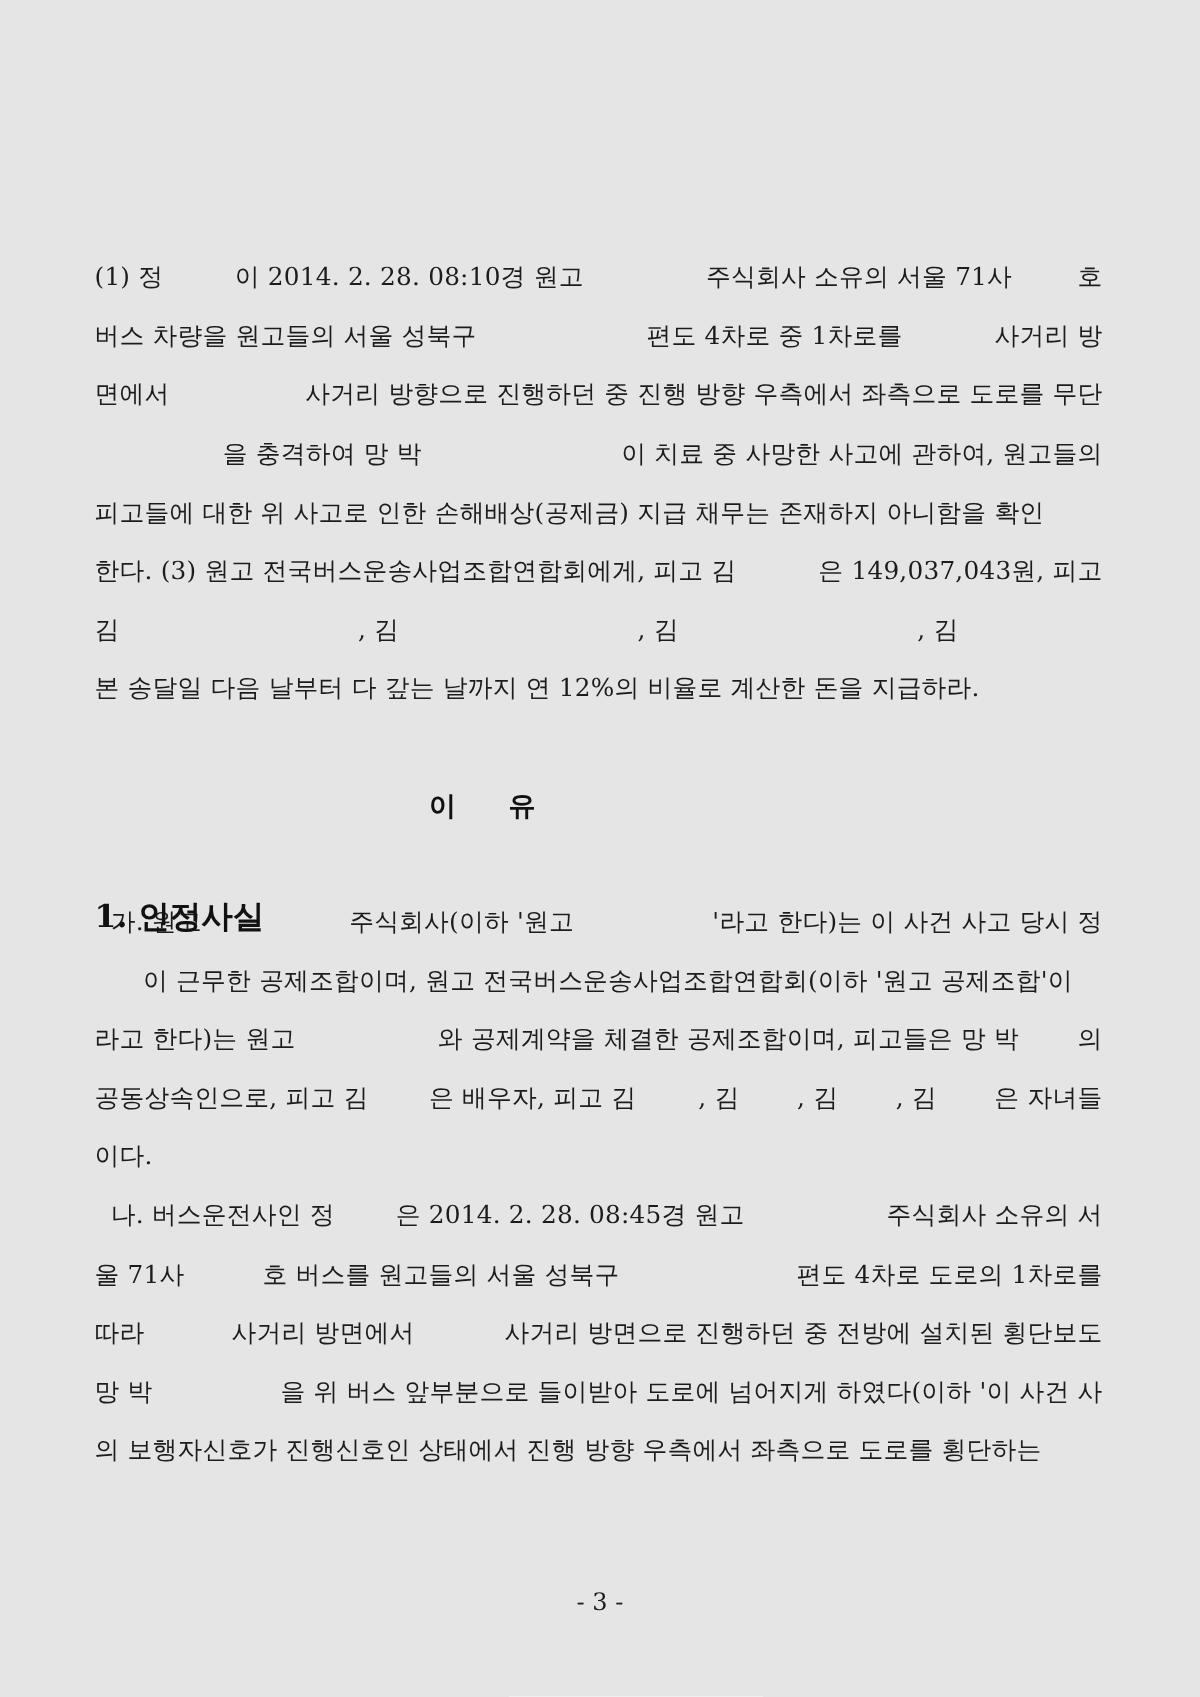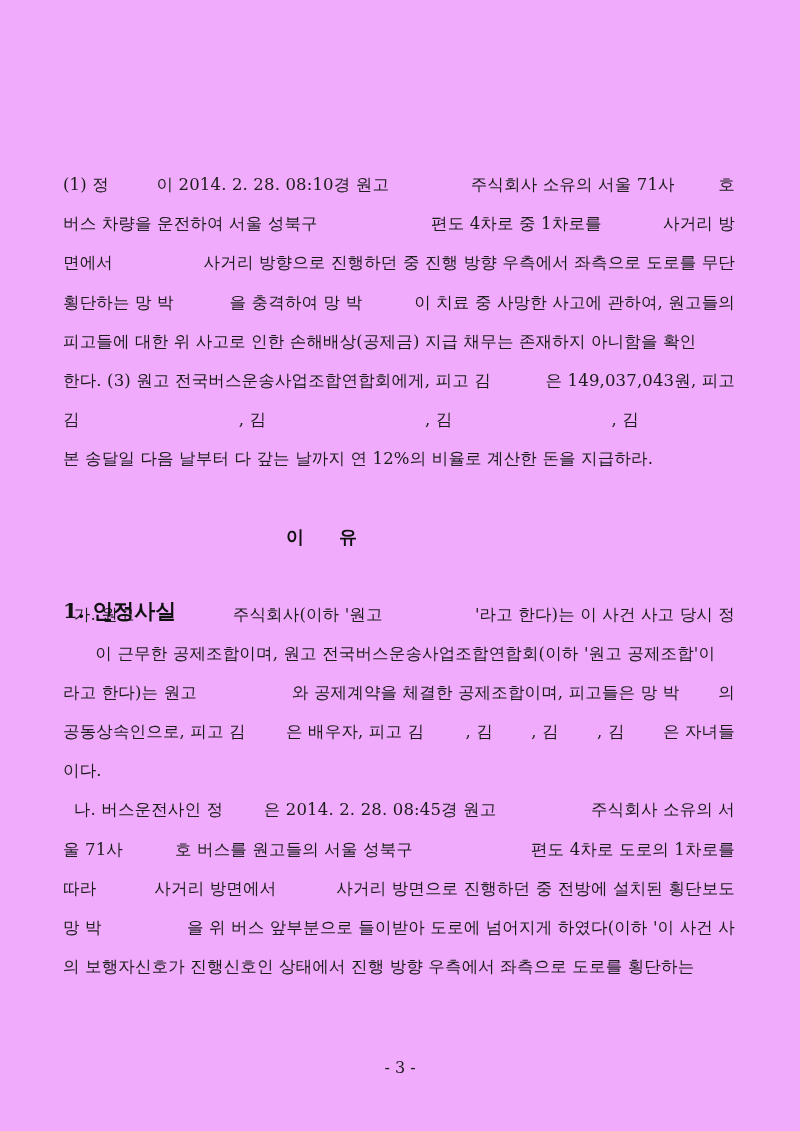--- a/index.html
+++ b/index.html
@@ -16,21 +16,21 @@
     color: #1c1c1c;
     overflow: hidden;
   }
 
   .page {
     position: absolute;
     left: 0;
     top: 0;
     width: 800px;
     height: 1131px;
-    background: #f0abfc;
+    background: #e5e5e5;
   }
 
   
   .doc-body {
     position: absolute;
     left: 63px;
     top: 165px;
     width: 672px;
   }
 
@@ -104,23 +104,23 @@
 </style>
 </head>
 <body>
 
 <div class="page">
 
   <div class="doc-body">
 
     <div id="disposition-block">
         <div class="txt-line just"><span class="seg">(1) 정</span><span class="gap" style="width: 38px;"></span><span class="seg">이 2014. 2. 28. 08:10경 원고</span><span class="gap" style="width: 72px;"></span><span class="seg">주식회사 소유의 서울 71사</span><span class="gap" style="width: 34px;"></span><span class="seg">호</span></div>
-        <div class="txt-line just"><span class="seg">버스 차량을 운전하여 서울 성북구</span><span class="gap" style="width: 90px;"></span><span class="seg">편도 4차로 중 1차로를</span><span class="gap" style="width: 38px;"></span><span class="seg">사거리 방</span></div>
+        <div class="txt-line just"><span class="seg">버스 차량을 원고들의 서울 성북구</span><span class="gap" style="width: 90px;"></span><span class="seg">편도 4차로 중 1차로를</span><span class="gap" style="width: 38px;"></span><span class="seg">사거리 방</span></div>
         <div class="txt-line just"><span class="seg">면에서</span><span class="gap" style="width: 52px;"></span><span class="seg">사거리 방향으로 진행하던 중 진행 방향 우측에서 좌측으로 도로를 무단</span></div>
-        <div class="txt-line just"><span class="seg">횡단하는 망 박</span><span class="gap" style="width: 34px;"></span><span class="seg">을 충격하여 망 박</span><span class="gap" style="width: 30px;"></span><span class="seg">이 치료 중 사망한 사고에 관하여, 원고들의</span></div>
+        <div class="txt-line just"><span class="gap" style="width: 34px;"></span><span class="seg">을 충격하여 망 박</span><span class="gap" style="width: 30px;"></span><span class="seg">이 치료 중 사망한 사고에 관하여, 원고들의</span></div>
         <div class="txt-line just"><span class="seg">피고들에 대한 위 사고로 인한 손해배상(공제금) 지급 채무는 존재하지 아니함을 확인</span></div>
         <div class="txt-line just"><span class="seg">한다. (3) 원고 전국버스운송사업조합연합회에게, 피고 김</span><span class="gap" style="width: 34px;"></span><span class="seg">은 149,037,043원, 피고</span></div>
         <div class="txt-line just"><span class="seg">김</span><span class="gap" style="width: 33px;"></span><span class="seg">, 김</span><span class="gap" style="width: 33px;"></span><span class="seg">, 김</span><span class="gap" style="width: 33px;"></span><span class="seg">, 김</span><span class="gap" style="width: 33px;"></span></div>
         <div class="txt-line"><span class="seg">본 송달일 다음 날부터 다 갚는 날까지 연 12%의 비율로 계산한 돈을 지급하라.</span></div>
       </div>
 
     <div style="height:116px"></div>
 
     <div id="findings-block">
         <div class="txt-line just"><span class="seg">  가. 원고</span><span class="gap" style="width: 82px;"></span><span class="seg">주식회사(이하 '원고</span><span class="gap" style="width: 76px;"></span><span class="seg">'라고 한다)는 이 사건 사고 당시 정</span></div>

